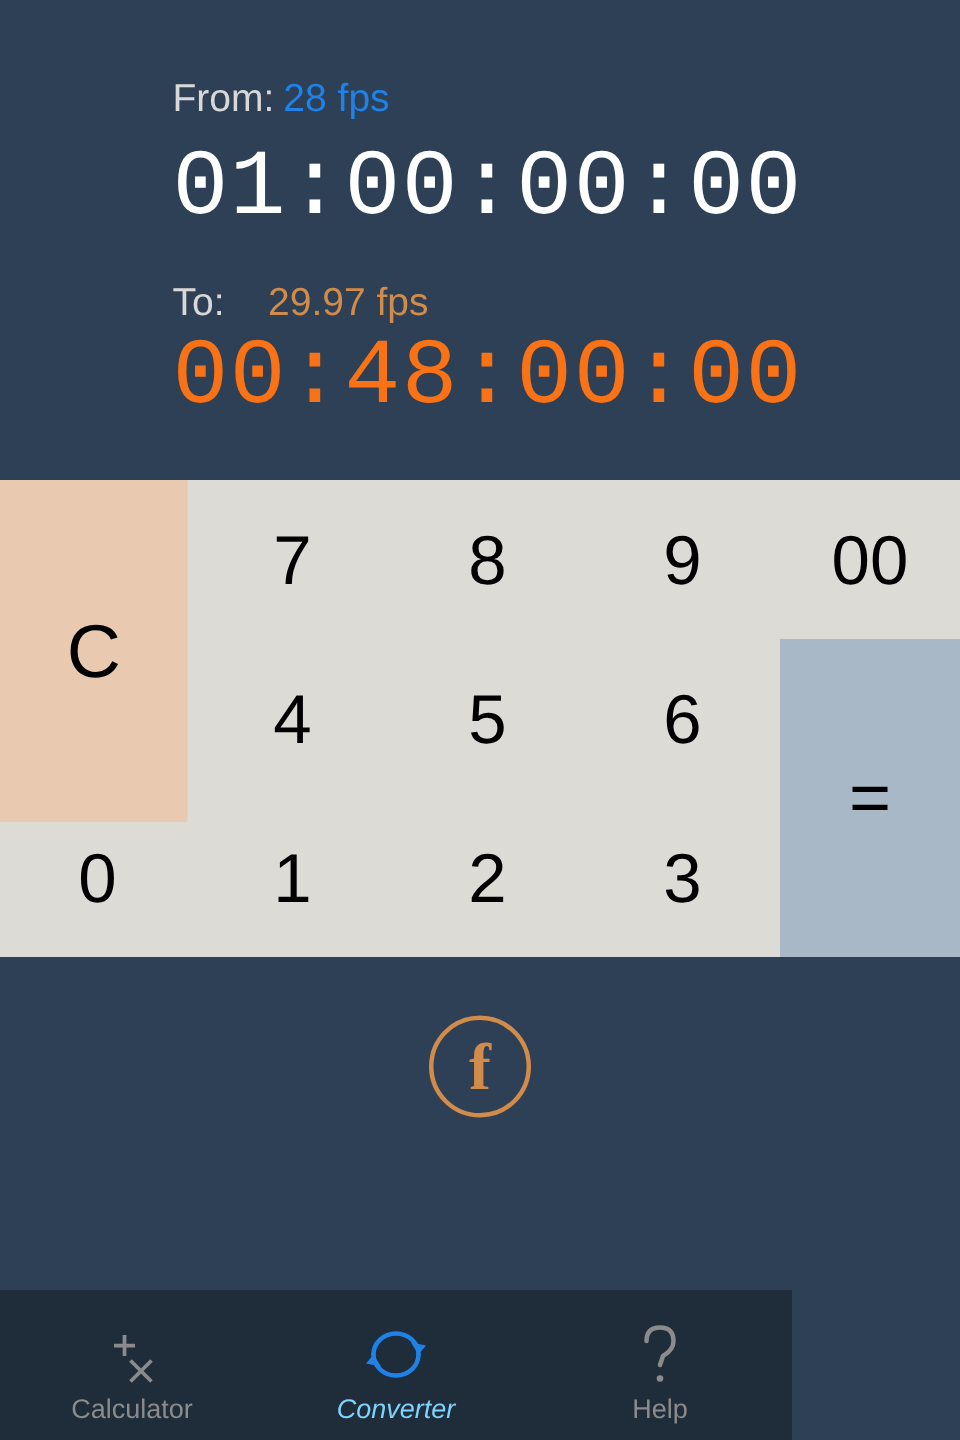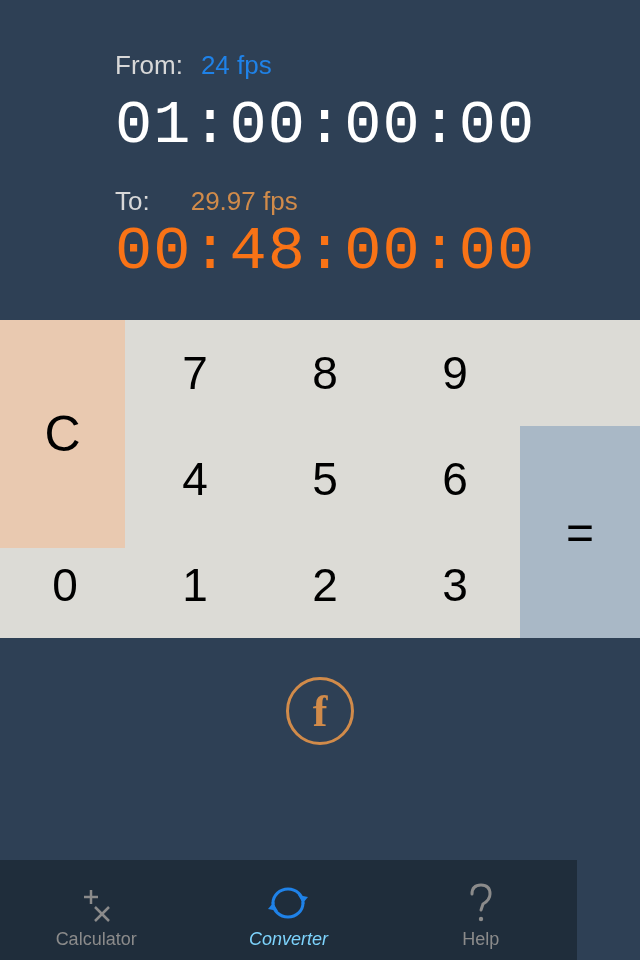--- a/index.html
+++ b/index.html
@@ -11,21 +11,21 @@
       overflow: hidden;
       position: relative;
     }
     .display-area {
       padding-top: 50px;
       padding-left: 115px;
     }
     .row-header {
       display: flex;
       align-items: center;
-      gap: 18px;
+      gap: 6px;
       margin-bottom: 2px;
     }
     .label {
       color: #d8d8d8;
       font-size: 26px;
       font-weight: 300;
     }
     .fps {
       font-size: 26px;
       font-weight: 300;
@@ -101,21 +101,21 @@
       font-size: 44px;
       font-weight: 600;
       cursor: pointer;
       font-family: Georgia, serif;
     }
 
     .tabbar {
       position: absolute;
       bottom: 0;
       left: 0;
-      width: 577px;
+      width: 528px;
       height: 100px;
       background: #1f2d3b;
       display: flex;
       justify-content: space-around;
       align-items: flex-end;
       padding-bottom: 10px;
     }
     .tab {
       display: flex;
       flex-direction: column;
@@ -131,36 +131,37 @@
     .tab-inactive .tab-label { color: #8b8b8b; }
     .tab-active .tab-label { color: #7dd3fc; font-style: italic; }
     .tab-icon { height: 44px; display: flex; align-items: center; justify-content: center; }
   </style>
 </head>
 <body>
 
 <div class="display-area">
   <div class="row-header">
     <span class="label">From:</span>
-    <span class="fps fps-from">24 fps</span>
+    <span class="fps fps-from">28 fps</span>
   </div>
   <div class="timecode tc-from">01:00:00:00</div>
 
   <div class="row-header">
     <span class="label">To:</span>
     <span class="fps fps-to">29.97 fps</span>
   </div>
   <div class="timecode tc-to">00:48:00:00</div>
 </div>
 
 <div class="keypad">
   <div class="key key-c">C</div>
   <div class="key key-7">7</div>
   <div class="key key-8">8</div>
   <div class="key key-9">9</div>
+  <div class="key key-00">00</div>
   <div class="key key-4">4</div>
   <div class="key key-5">5</div>
   <div class="key key-6">6</div>
   <div class="key key-eq">=</div>
   <div class="key key-0">0</div>
   <div class="key key-1">1</div>
   <div class="key key-2">2</div>
   <div class="key key-3">3</div>
 </div>
 

